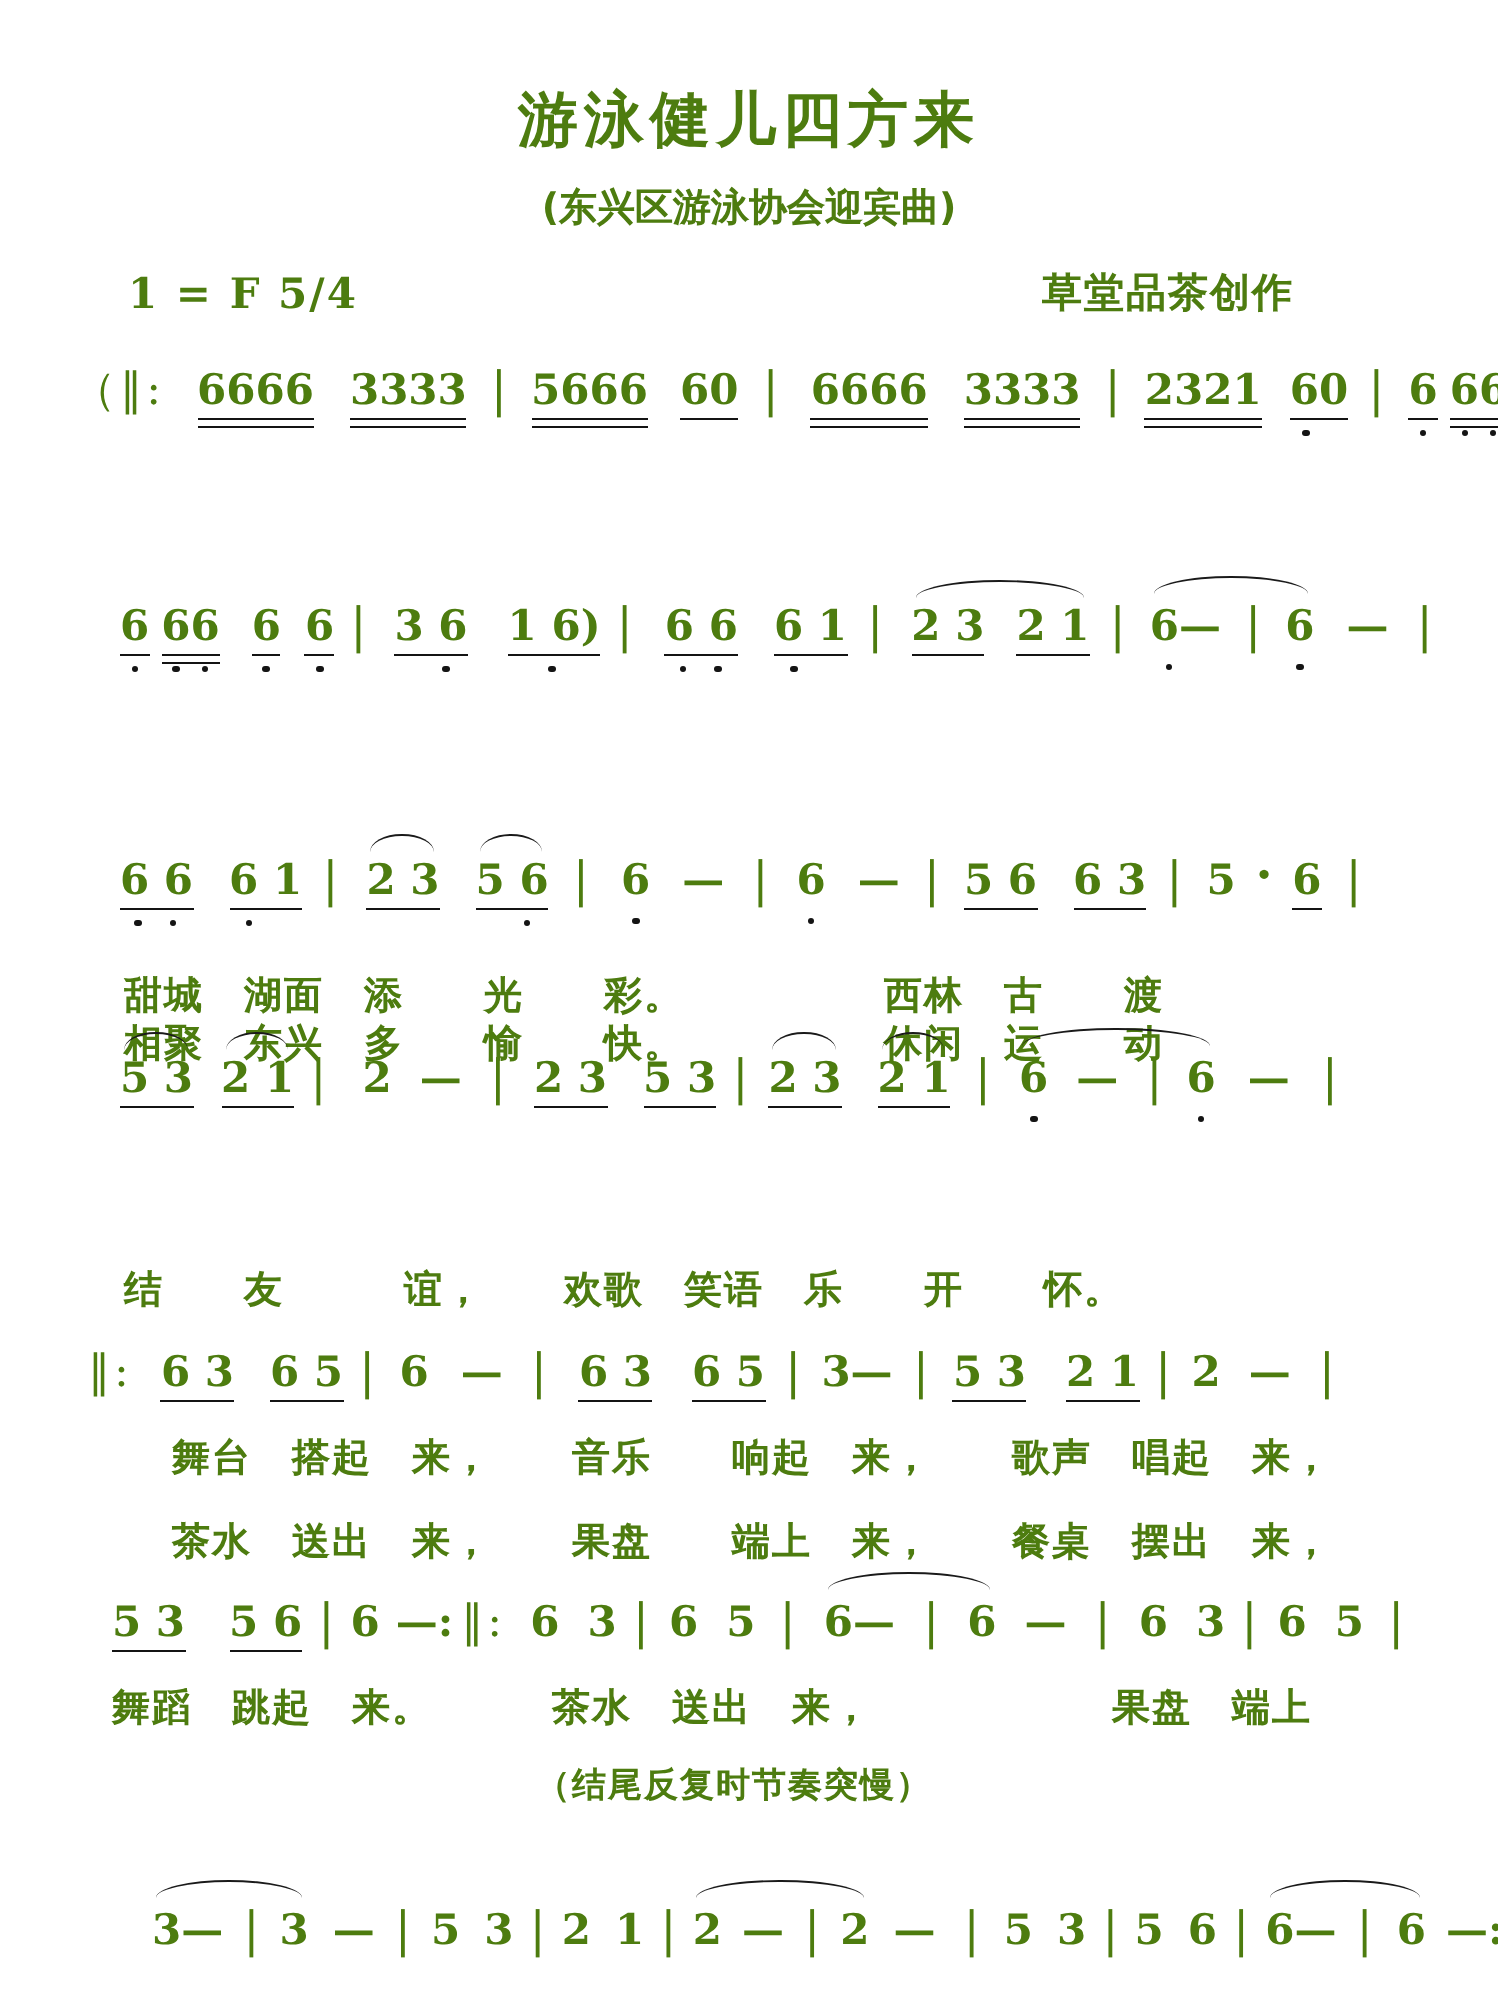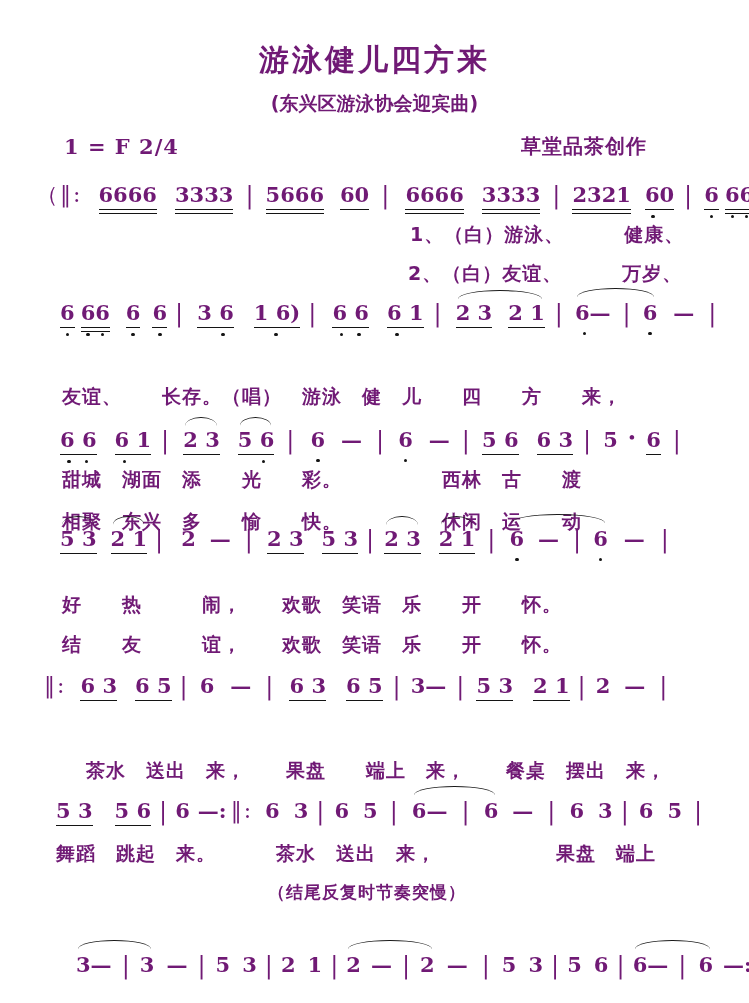--- a/index.html
+++ b/index.html
@@ -1,16 +1,16 @@
 <!DOCTYPE html>
 <html><head>
 <meta charset="utf-8">
 <style>
   html,body{margin:0;padding:0;background:#fff;}
-  .sheet{position:relative;width:749px;height:1003px;background:#ffffff;overflow:hidden;color:#701a75;}
+  .sheet{position:relative;width:749px;height:1003px;background:#ffffff;overflow:hidden;color:#4d7c0f;}
 
   .title{position:absolute;top:40px;left:0;width:100%;text-align:center;
          font-family:"DejaVu Sans",sans-serif;font-size:30px;font-weight:bold;letter-spacing:3px;}
   .subtitle{position:absolute;top:91px;left:0;width:100%;text-align:center;
          font-family:"DejaVu Sans",sans-serif;font-size:19px;font-weight:bold;}
   .keysig{position:absolute;top:134px;left:64px;
          font-family:"DejaVu Serif",serif;font-size:21px;font-weight:bold;letter-spacing:1px;}
   .author{position:absolute;top:133px;right:102px;
          font-family:"DejaVu Sans",sans-serif;font-size:20px;font-weight:bold;letter-spacing:1px;}
 
@@ -40,56 +40,53 @@
   .slur{position:relative;display:inline-block;}
   .slur::before{content:"";position:absolute;left:2px;right:3px;top:-10px;height:8px;
         border-top:1.7px solid #1a1a1a;border-radius:50% 50% 0 0 / 100% 100% 0 0;}
 
   .lyr{position:absolute;font-family:"DejaVu Sans",sans-serif;font-size:19px;font-weight:bold;
        white-space:pre;letter-spacing:1px;}
   #spk1{top:222px;left:410px;}
   #spk2{top:261px;left:408px;}
   #ly2a{top:344px;left:62px;}
   #ly2b{top:384px;left:62px;}
-  #ly3a{top:467px;left:62px;}
+  #ly3a{top:485px;left:62px;}
   #ly3b{top:509px;left:62px;}
   #ly4a{top:592px;left:62px;}
   #ly4b{top:632px;left:62px;}
   #ly5a{top:716px;left:86px;}
   #ly5b{top:758px;left:86px;}
   #ly6a{top:841px;left:56px;}
   #ly6b{top:879px;left:60px;}
   #note{top:881px;left:268px;font-size:17px;}
 </style>
 </head>
 <body>
 
 <div class="sheet">
   <div class="title">游泳健儿四方来</div>
   <div class="subtitle">(东兴区游泳协会迎宾曲)</div>
-  <div class="keysig">1 = F  2/4</div>
+  <div class="keysig">1 = F  5/4</div>
   <div class="author">草堂品茶创作</div>
 
   <div class="mline" id="m1"><span class="tok sym" style="margin-right: 16px;">（‖:</span><span class="tok u2" style="margin-right: 18px;">6666</span><span class="tok u2" style="margin-right: 12px;">3333</span><span class="tok bar" style="margin-right: 12px;">|</span><span class="tok u2" style="margin-right: 16px;">5666</span><span class="tok u1" style="margin-right: 12px;">60</span><span class="tok bar" style="margin-right: 16px;">|</span><span class="tok u2" style="margin-right: 18px;">6666</span><span class="tok u2" style="margin-right: 12px;">3333</span><span class="tok bar" style="margin-right: 12px;">|</span><span class="tok u2" style="margin-right: 14px;">2321</span><span class="tok u1" style="margin-right: 10px;">60<i class="od od-l"></i></span><span class="tok bar" style="margin-right: 12px;">|</span><span class="tok u1" style="margin-right: 6px;">6<i class="od od-c"></i></span><span class="tok u2" style="margin-right: 20px;">66<i class="od od-a"></i><i class="od od-b"></i></span></div>
 
-  <div class="lyr" id="spk1">1、（白）游泳、　　　健康、</div>
-  <div class="lyr" id="spk2">2、（白）友谊、　　　万岁、</div>
 
   <div class="mline" id="m2"><span class="tok u1" style="margin-right: 6px;">6<i class="od od-c"></i></span><span class="tok u2" style="margin-right: 16px;">66<i class="od od-a"></i><i class="od od-b"></i></span><span class="tok u1" style="margin-right: 12px;">6<i class="od od-c"></i></span><span class="tok u1" style="margin-right: 8px;">6<i class="od od-c"></i></span><span class="tok bar" style="margin-right: 14px;">|</span><span class="tok u1" style="margin-right: 20px;">3 6<i class="od od-r"></i></span><span class="tok u1" style="margin-right: 8px;">1 6)<i class="od od-m"></i></span><span class="tok bar" style="margin-right: 16px;">|</span><span class="tok u1" style="margin-right: 18px;">6 6<i class="od od-a"></i><i class="od od-b"></i></span><span class="tok u1" style="margin-right: 10px;">6 1<i class="od od-l"></i></span><span class="tok bar" style="margin-right: 14px;">|</span><span class="slur" style="margin-right: 10px;"><span class="tok u1" style="margin-right: 16px;">2 3</span><span class="tok u1" style="margin-right: 0px;">2 1</span></span><span class="tok bar" style="margin-right: 12px;">|</span><span class="slur" style="margin-right: 16px;"><span class="tok" style="margin-right: 12px;">6—<i class="od od-l"></i></span><span class="tok bar" style="margin-right: 12px;">|</span><span class="tok" style="margin-right: 0px;">6<i class="od od-c"></i></span></span><span class="tok" style="margin-right: 14px;">—</span><span class="tok bar" style="margin-right: 0px;">|</span></div>
-  <div class="lyr" id="ly2b">友谊、　　长存。（唱）　游泳　健　儿　　四　　方　　来，</div>
 
   <div class="mline" id="m3"><span class="tok u1" style="margin-right: 18px;">6 6<i class="od od-a"></i><i class="od od-b"></i></span><span class="tok u1" style="margin-right: 10px;">6 1<i class="od od-l"></i></span><span class="tok bar" style="margin-right: 14px;">|</span><span class="slur" style="margin-right: 18px;"><span class="tok u1" style="margin-right: 0px;">2 3</span></span><span class="slur" style="margin-right: 12px;"><span class="tok u1" style="margin-right: 0px;">5 6<i class="od od-r"></i></span></span><span class="tok bar" style="margin-right: 16px;">|</span><span class="tok" style="margin-right: 16px;">6<i class="od od-c"></i></span><span class="tok" style="margin-right: 14px;">—</span><span class="tok bar" style="margin-right: 14px;">|</span><span class="tok" style="margin-right: 16px;">6<i class="od od-c"></i></span><span class="tok" style="margin-right: 12px;">—</span><span class="tok bar" style="margin-right: 12px;">|</span><span class="tok u1" style="margin-right: 18px;">5 6</span><span class="tok u1" style="margin-right: 10px;">6 3</span><span class="tok bar" style="margin-right: 12px;">|</span><span class="tok" style="margin-right: 10px;">5</span><span class="tok mid" style="margin-right: 10px;">•</span><span class="tok u1" style="margin-right: 12px;">6</span><span class="tok bar" style="margin-right: 0px;">|</span></div>
   <div class="lyr" id="ly3a">甜城　湖面　添　　光　　彩。　　　　　西林　古　　渡</div>
   <div class="lyr" id="ly3b">相聚　东兴　多　　愉　　快。　　　　　休闲　运　　动</div>
 
   <div class="mline" id="m4"><span class="slur" style="margin-right: 14px;"><span class="tok u1" style="margin-right: 0px;">5 3</span></span><span class="slur" style="margin-right: 8px;"><span class="tok u1" style="margin-right: 0px;">2 1</span></span><span class="tok bar" style="margin-right: 18px;">|</span><span class="tok" style="margin-right: 14px;">2</span><span class="tok" style="margin-right: 14px;">—</span><span class="tok bar" style="margin-right: 14px;">|</span><span class="tok u1" style="margin-right: 18px;">2 3</span><span class="tok u1" style="margin-right: 8px;">5 3</span><span class="tok bar" style="margin-right: 10px;">|</span><span class="slur" style="margin-right: 18px;"><span class="tok u1" style="margin-right: 0px;">2 3</span></span><span class="slur" style="margin-right: 12px;"><span class="tok u1" style="margin-right: 0px;">2 1</span></span><span class="tok bar" style="margin-right: 14px;">|</span><span class="slur" style="margin-right: 16px;"><span class="tok" style="margin-right: 14px;">6<i class="od od-c"></i></span><span class="tok" style="margin-right: 14px;">—</span><span class="tok bar" style="margin-right: 12px;">|</span><span class="tok" style="margin-right: 0px;">6<i class="od od-c"></i></span></span><span class="tok" style="margin-right: 16px;">—</span><span class="tok bar" style="margin-right: 0px;">|</span></div>
-  <div class="lyr" id="ly4a">好　　热　　　闹，　　欢歌　笑语　乐　　开　　怀。</div>
   <div class="lyr" id="ly4b">结　　友　　　谊，　　欢歌　笑语　乐　　开　　怀。</div>
 
   <div class="mline" id="m5"><span class="tok sym" style="margin-right: 14px;">‖:</span><span class="tok u1" style="margin-right: 18px;">6 3</span><span class="tok u1" style="margin-right: 8px;">6 5</span><span class="tok bar" style="margin-right: 12px;">|</span><span class="tok" style="margin-right: 16px;">6</span><span class="tok" style="margin-right: 14px;">—</span><span class="tok bar" style="margin-right: 16px;">|</span><span class="tok u1" style="margin-right: 20px;">6 3</span><span class="tok u1" style="margin-right: 10px;">6 5</span><span class="tok bar" style="margin-right: 10px;">|</span><span class="tok" style="margin-right: 10px;">3—</span><span class="tok bar" style="margin-right: 12px;">|</span><span class="tok u1" style="margin-right: 20px;">5 3</span><span class="tok u1" style="margin-right: 8px;">2 1</span><span class="tok bar" style="margin-right: 10px;">|</span><span class="tok" style="margin-right: 14px;">2</span><span class="tok" style="margin-right: 14px;">—</span><span class="tok bar" style="margin-right: 0px;">|</span></div>
+  <div class="lyr" id="ly5a">舞台　搭起　来，　　音乐　　响起　来，　　歌声　唱起　来，</div>
   <div class="lyr" id="ly5b">茶水　送出　来，　　果盘　　端上　来，　　餐桌　摆出　来，</div>
 
   <div class="mline" id="m6"><span class="tok u1" style="margin-right: 22px;">5 3</span><span class="tok u1" style="margin-right: 8px;">5 6</span><span class="tok bar" style="margin-right: 8px;">|</span><span class="tok" style="margin-right: 8px;">6</span><span class="tok" style="margin-right: 4px;">—:</span><span class="tok sym" style="margin-right: 12px;">‖:</span><span class="tok" style="margin-right: 14px;">6</span><span class="tok" style="margin-right: 8px;">3</span><span class="tok bar" style="margin-right: 10px;">|</span><span class="tok" style="margin-right: 14px;">6</span><span class="tok" style="margin-right: 12px;">5</span><span class="tok bar" style="margin-right: 14px;">|</span><span class="slur" style="margin-right: 14px;"><span class="tok" style="margin-right: 14px;">6—</span><span class="tok bar" style="margin-right: 14px;">|</span><span class="tok" style="margin-right: 0px;">6</span></span><span class="tok" style="margin-right: 14px;">—</span><span class="tok bar" style="margin-right: 14px;">|</span><span class="tok" style="margin-right: 14px;">6</span><span class="tok" style="margin-right: 8px;">3</span><span class="tok bar" style="margin-right: 10px;">|</span><span class="tok" style="margin-right: 14px;">6</span><span class="tok" style="margin-right: 12px;">5</span><span class="tok bar" style="margin-right: 0px;">|</span></div>
   <div class="lyr" id="ly6a">舞蹈　跳起　来。　　　茶水　送出　来，　　　　　　果盘　端上</div>
   <div class="lyr" id="note">（结尾反复时节奏突慢）</div>
 
   <div class="mline" id="m7"><span class="slur" style="margin-right: 12px;"><span class="tok" style="margin-right: 10px;">3—</span><span class="tok bar" style="margin-right: 10px;">|</span><span class="tok" style="margin-right: 0px;">3</span></span><span class="tok" style="margin-right: 10px;">—</span><span class="tok bar" style="margin-right: 10px;">|</span><span class="tok" style="margin-right: 12px;">5</span><span class="tok" style="margin-right: 8px;">3</span><span class="tok bar" style="margin-right: 8px;">|</span><span class="tok" style="margin-right: 12px;">2</span><span class="tok" style="margin-right: 8px;">1</span><span class="tok bar" style="margin-right: 8px;">|</span><span class="slur" style="margin-right: 12px;"><span class="tok" style="margin-right: 10px;">2</span><span class="tok" style="margin-right: 10px;">—</span><span class="tok bar" style="margin-right: 10px;">|</span><span class="tok" style="margin-right: 0px;">2</span></span><span class="tok" style="margin-right: 14px;">—</span><span class="tok bar" style="margin-right: 12px;">|</span><span class="tok" style="margin-right: 12px;">5</span><span class="tok" style="margin-right: 8px;">3</span><span class="tok bar" style="margin-right: 8px;">|</span><span class="tok" style="margin-right: 12px;">5</span><span class="tok" style="margin-right: 8px;">6</span><span class="tok bar" style="margin-right: 8px;">|</span><span class="slur" style="margin-right: 10px;"><span class="tok" style="margin-right: 10px;">6—</span><span class="tok bar" style="margin-right: 12px;">|</span><span class="tok" style="margin-right: 0px;">6</span></span><span class="tok" style="margin-right: 4px;">—:</span><span class="tok sym" style="margin-right: 0px;">‖</span></div>
 </div>
 
 </body></html>

